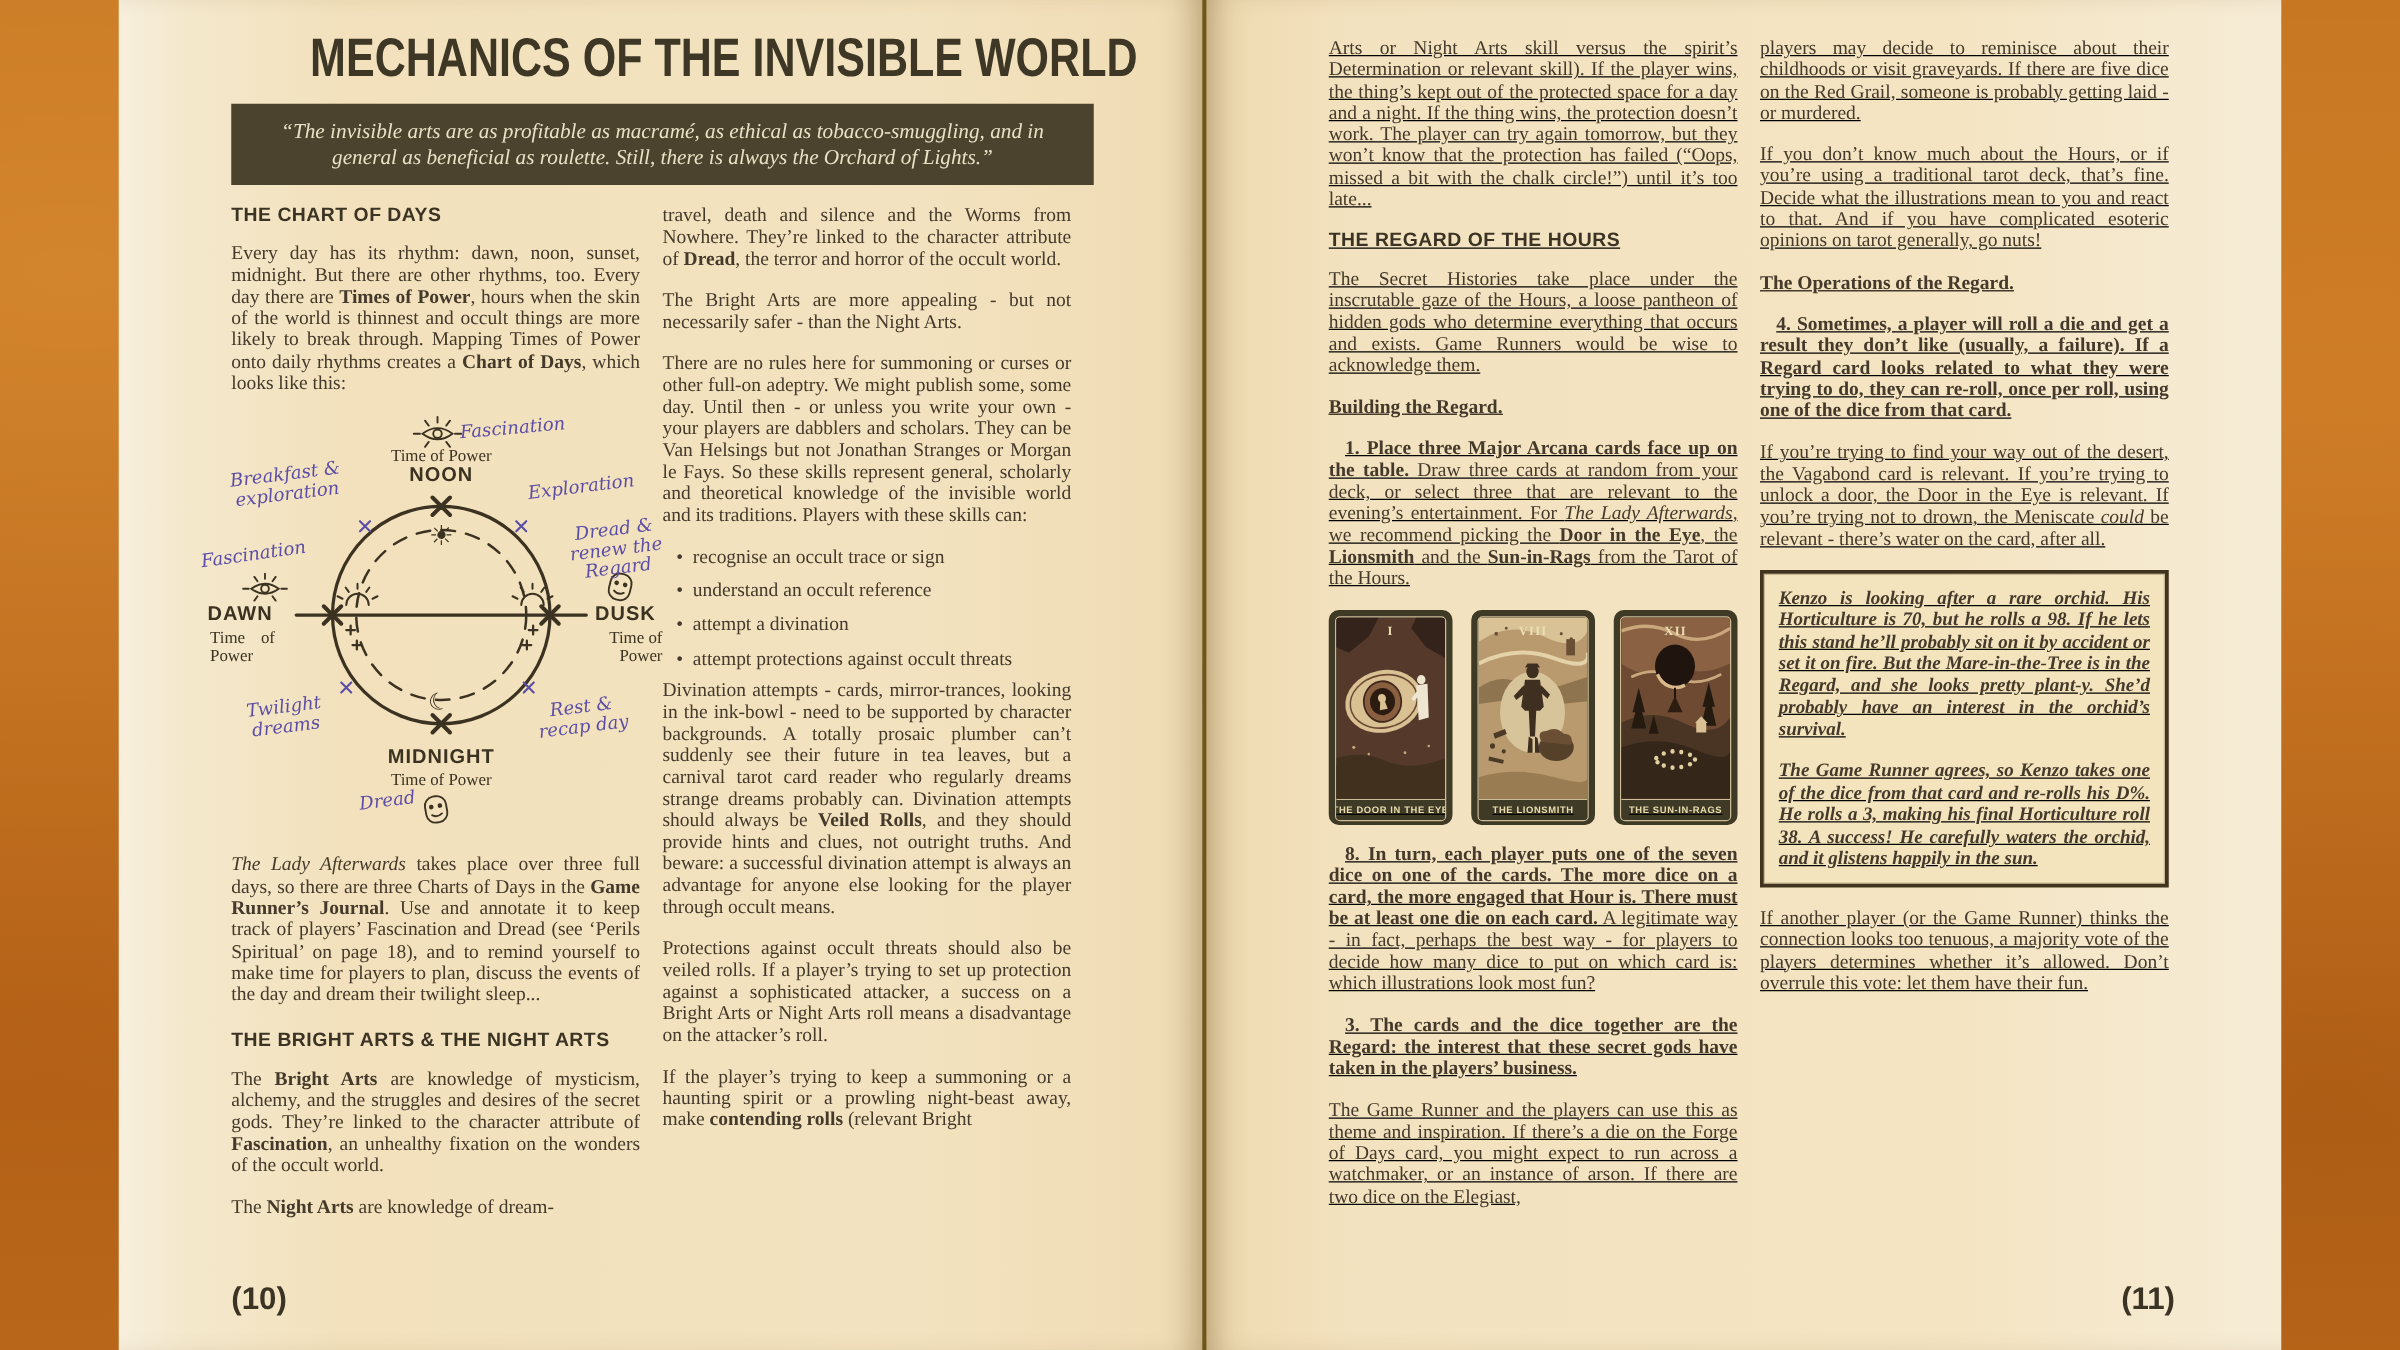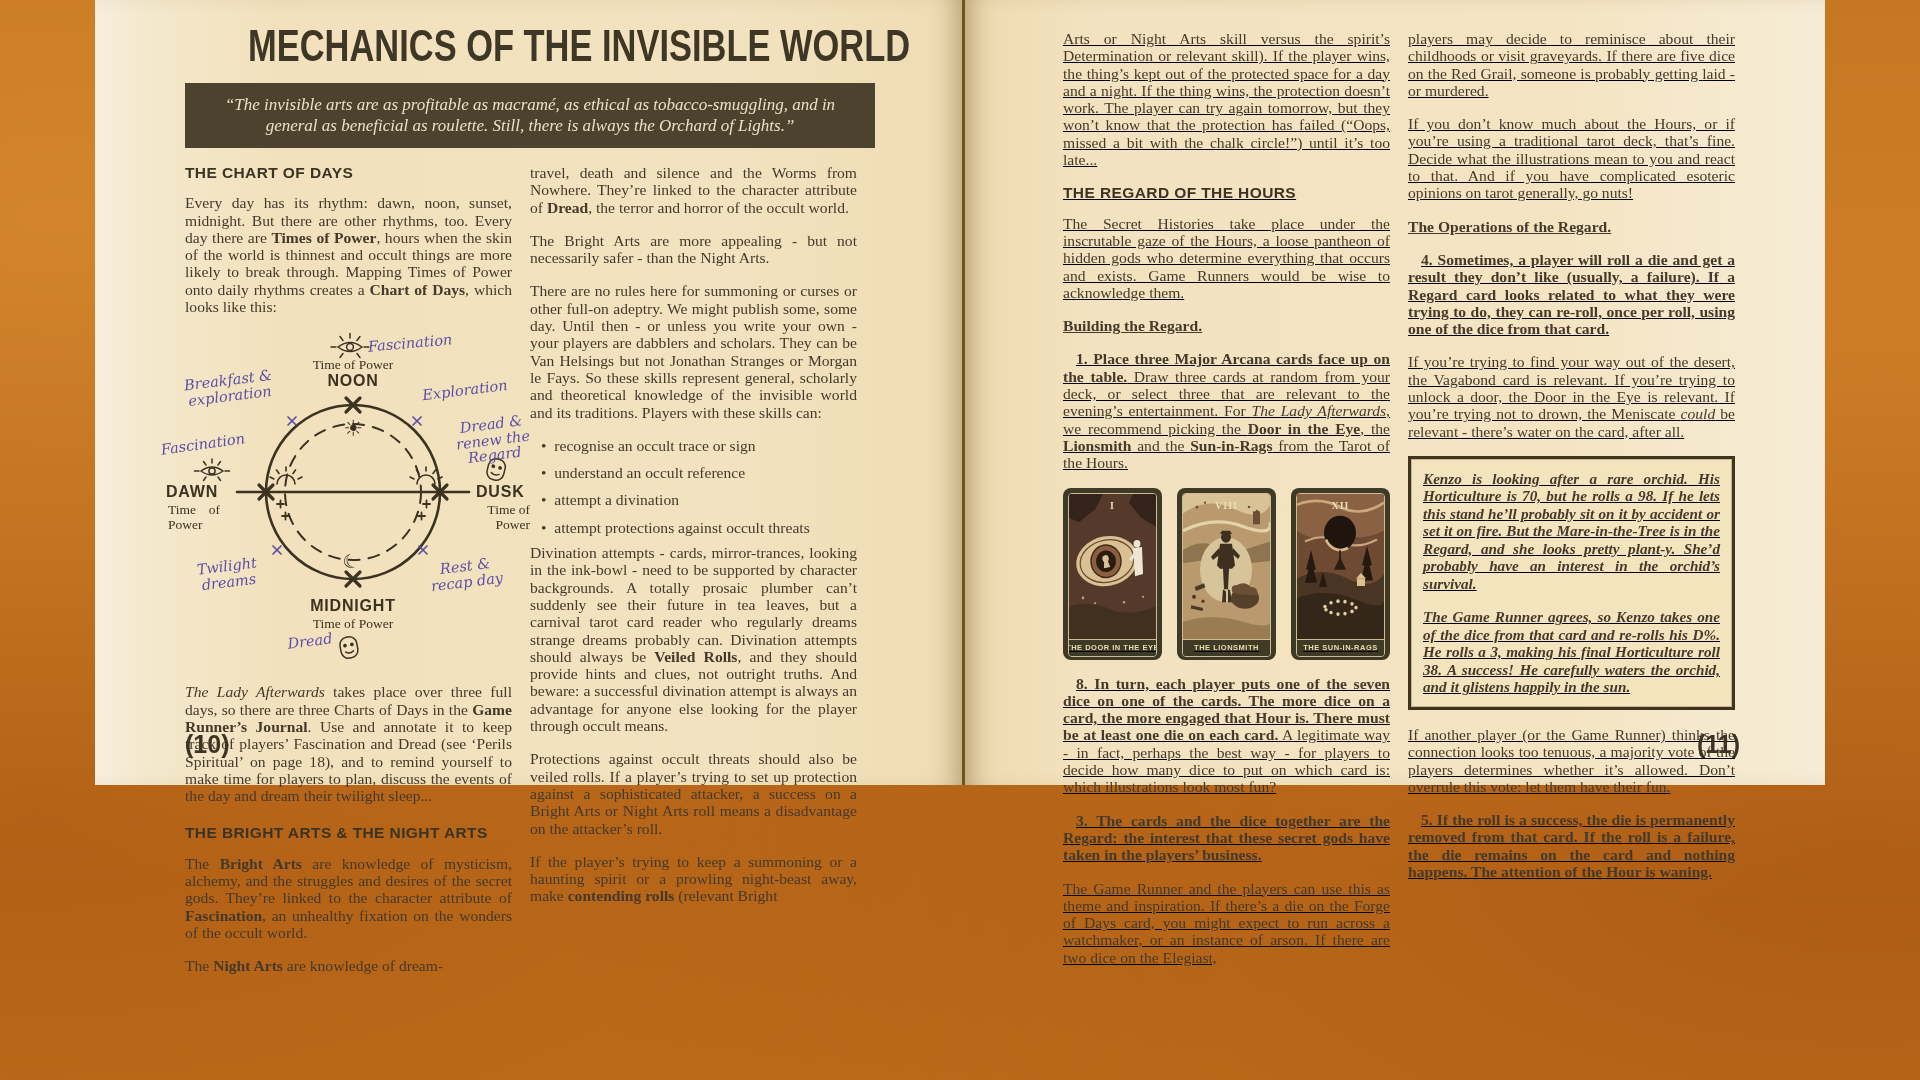--- a/index.html
+++ b/index.html
@@ -6,21 +6,21 @@
   body{
     width:1920px;height:1080px;overflow:hidden;position:relative;
     font-family:"Liberation Serif",serif;
     background:
       radial-gradient(ellipse at 3% 20%, rgba(255,180,80,.30), transparent 55%),
       radial-gradient(ellipse at 2% 75%, rgba(140,50,0,.28), transparent 50%),
       radial-gradient(ellipse at 98% 30%, rgba(255,170,70,.25), transparent 55%),
       radial-gradient(ellipse at 97% 80%, rgba(130,45,0,.30), transparent 50%),
       #c0701d;
   }
-  .page{position:absolute;top:0;height:785px;box-sizing:border-box;}
+  .page{position:absolute;top:0;height:1080px;box-sizing:border-box;}
   .page-left{
     left:95px;width:867px;
     background:linear-gradient(90deg,#f7efdd 0px,#f4e8cc 55px,#f2e1bc 180px,#f3e2bf 640px,#efdcb4 867px);
     box-shadow:inset -22px 0 26px -16px rgba(95,65,20,.40);
     padding:26px 102px 0 90px;
   }
   .page-right{
     left:962px;width:863px;
     background:linear-gradient(90deg,#eedab0 0px,#f3e2bf 120px,#f4e4c2 600px,#f6ecd6 863px);
     border-left:3px solid #6a571f;
@@ -362,18 +362,17 @@
       <p>players may decide to reminisce about their childhoods or visit graveyards. If there are five dice on the Red Grail, someone is probably getting laid - or murdered.</p>
       <p>If you don’t know much about the Hours, or if you’re using a traditional tarot deck, that’s fine. Decide what the illustrations mean to you and react to that. And if you have complicated esoteric opinions on tarot generally, go nuts!</p>
       <p class="subhead">The Operations of the Regard.</p>
       <p class="indent"><b>4. Sometimes, a player will roll a die and get a result they don’t like (usually, a failure). If a Regard card looks related to what they were trying to do, they can re-roll, once per roll, using one of the dice from that card.</b></p>
       <p>If you’re trying to find your way out of the desert, the Vagabond card is relevant. If you’re trying to unlock a door, the Door in the Eye is relevant. If you’re trying not to drown, the Meniscate <i>could</i> be relevant - there’s water on the card, after all.</p>
       <div class="example-box">
         <p>Kenzo is looking after a rare orchid. His Horticulture is 70, but he rolls a 98. If he lets this stand he’ll probably sit on it by accident or set it on fire. But the Mare-in-the-Tree is in the Regard, and she looks pretty plant-y. She’d probably have an interest in the orchid’s survival.</p>
         <p>The Game Runner agrees, so Kenzo takes one of the dice from that card and re-rolls his D%. He rolls a 3, making his final Horticulture roll 38. A success! He carefully waters the orchid, and it glistens happily in the sun.</p>
       </div>
       <p>If another player (or the Game Runner) thinks the connection looks too tenuous, a majority vote of the players determines whether it’s allowed. Don’t overrule this vote: let them have their fun.</p>
-      <p class="indent"><b>5. If the roll is a success, the die is permanently removed from that card. If the roll is a failure, the die remains on the card and nothing happens. The attention of the Hour is waning.</b></p>
     </div>
   </div>
 
   <div class="pageno pr">(11)</div>
 </div>
 
 </body></html>

